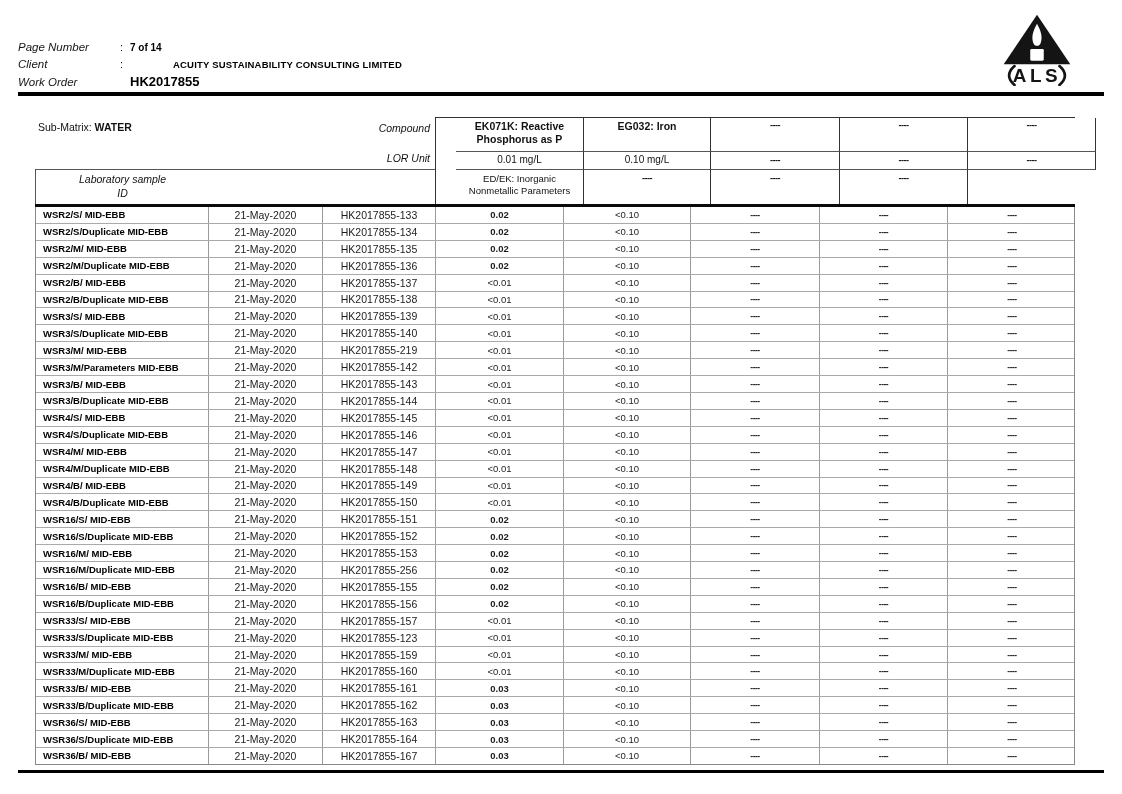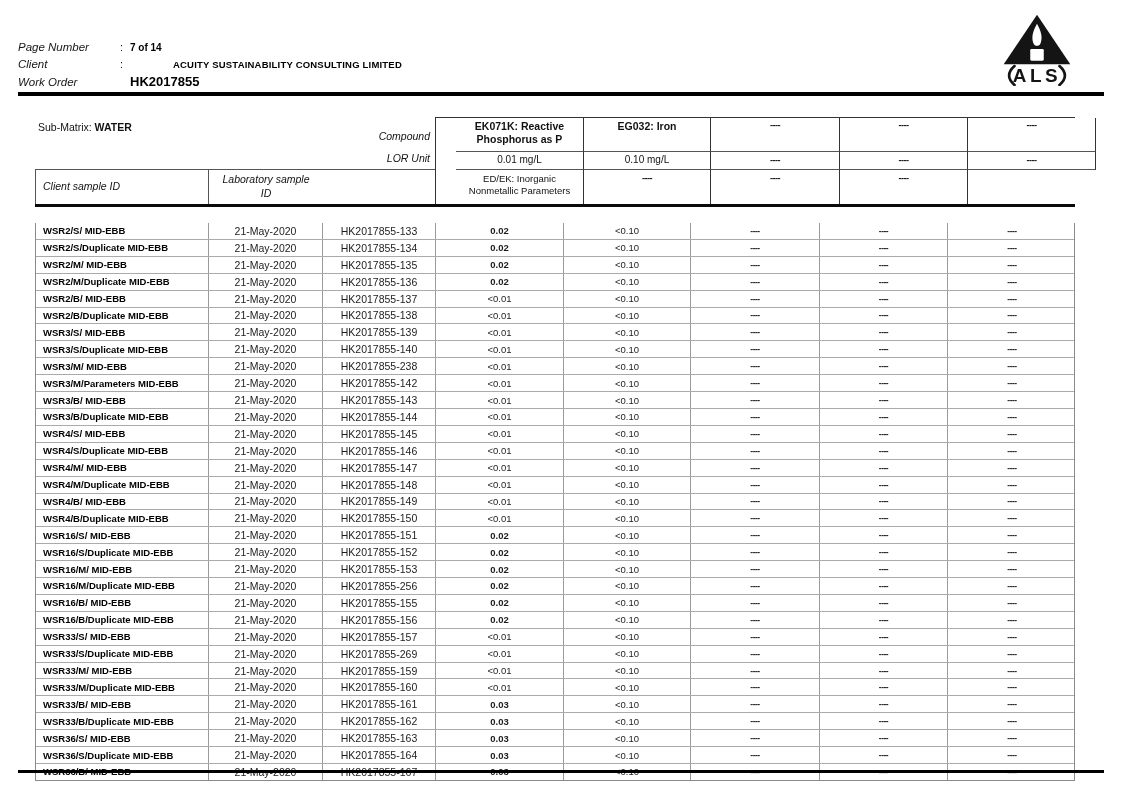--- a/index.html
+++ b/index.html
@@ -42,21 +42,21 @@
   .smp-grid { position:absolute; left:35px; top:169px; width:400px; height:35px;
               display:grid; grid-template-columns:173px 114px 113px;
               border-left:1.2px solid #555; border-top:1.2px solid #555; }
   .smp-cell { border-right:1.2px solid #555; display:flex; flex-direction:column;
               justify-content:center; align-items:center; text-align:center;
               font-style:italic; font-size:10.5px; line-height:1.3; white-space:pre-line; }
   .smp-cell.first { align-items:flex-start; padding-left:7px; text-align:left; }
   .smp-cell:last-child { border-right:none; }
   .thick-sep { position:absolute; left:35px; top:204px; width:1040px; height:3px; background:#0a0a0a; }
   
-  .tbody { position:absolute; left:35px; top:223px; width:1040px; height:558px;
+  .tbody { position:absolute; left:35px; top:207px; width:1040px; height:558px;
            display:flex; flex-direction:column;
            border-left:1px solid #8a8a8a; border-right:1px solid #8a8a8a;
            border-bottom:1px solid #8a8a8a; }
   .trow { flex:1; display:grid;
           grid-template-columns:173px 114px 113px 128px 127px 129px 128px 128px;
           border-bottom:1px solid #aaa; }
   .trow:last-child { border-bottom:none; }
   .tcell { border-right:1px solid #9a9a9a; display:flex; align-items:center;
            justify-content:center; font-size:10px; color:#1c1c1c; overflow:hidden; }
   .tcell:last-child { border-right:none; }
@@ -97,21 +97,21 @@
       <text x="40" y="78" text-anchor="middle" font-family="Liberation Sans, sans-serif" font-size="21" font-weight="bold" letter-spacing="4" fill="#141414">ALS</text>
     </svg>
   </div>
 
   <div class="rule top"></div>
 
   <div class="submatrix">
     <span>Sub-Matrix:</span>
     <b>WATER</b>
   </div>
-  <div class="cmp-label" style="top:130px">Compound</div>
+  <div class="cmp-label" style="top:122px">Compound</div>
   <div class="cmp-label" style="top:152px">LOR Unit</div>
 
   <div class="an-grid" id="an-grid">
       <div class="an-cell rowA">EK071K: Reactive
 Phosphorus as P</div>
       <div class="an-cell rowA">EG032: Iron</div>
       <div class="an-cell rowA dash">----</div>
       <div class="an-cell rowA dash">----</div>
       <div class="an-cell rowA dash">----</div>
       <div class="an-cell rowB">0.01 mg/L</div>
@@ -120,21 +120,20 @@
       <div class="an-cell rowB dash">----</div>
       <div class="an-cell rowB dash">----</div>
       <div class="an-cell rowC">ED/EK: Inorganic
 Nonmetallic Parameters</div>
       <div class="an-cell rowC dash">----</div>
       <div class="an-cell rowC dash">----</div>
       <div class="an-cell rowC dash">----</div>
     </div>
 
   <div class="smp-grid">
-    <div class="smp-cell first">Client sample ID</div>
     <div class="smp-cell">Laboratory sample
 ID</div>
   </div>
 
   <div class="thick-sep"></div>
 
   <div class="tbody" id="tbody">
       <div class="trow">
         <div class="tcell sid">WSR2/S/ MID-EBB</div>
         <div class="tcell date">21-May-2020</div>
@@ -211,21 +210,21 @@
         <div class="tcell lab">HK2017855-140</div>
         <div class="tcell val">&lt;0.01</div>
         <div class="tcell val">&lt;0.10</div>
         <div class="tcell dash">----</div>
         <div class="tcell dash">----</div>
         <div class="tcell dash">----</div>
       </div>
       <div class="trow">
         <div class="tcell sid">WSR3/M/ MID-EBB</div>
         <div class="tcell date">21-May-2020</div>
-        <div class="tcell lab">HK2017855-238</div>
+        <div class="tcell lab">HK2017855-219</div>
         <div class="tcell val">&lt;0.01</div>
         <div class="tcell val">&lt;0.10</div>
         <div class="tcell dash">----</div>
         <div class="tcell dash">----</div>
         <div class="tcell dash">----</div>
       </div>
       <div class="trow">
         <div class="tcell sid">WSR3/M/Parameters MID-EBB</div>
         <div class="tcell date">21-May-2020</div>
         <div class="tcell lab">HK2017855-142</div>
@@ -381,21 +380,21 @@
         <div class="tcell lab">HK2017855-157</div>
         <div class="tcell val">&lt;0.01</div>
         <div class="tcell val">&lt;0.10</div>
         <div class="tcell dash">----</div>
         <div class="tcell dash">----</div>
         <div class="tcell dash">----</div>
       </div>
       <div class="trow">
         <div class="tcell sid">WSR33/S/Duplicate MID-EBB</div>
         <div class="tcell date">21-May-2020</div>
-        <div class="tcell lab">HK2017855-269</div>
+        <div class="tcell lab">HK2017855-123</div>
         <div class="tcell val">&lt;0.01</div>
         <div class="tcell val">&lt;0.10</div>
         <div class="tcell dash">----</div>
         <div class="tcell dash">----</div>
         <div class="tcell dash">----</div>
       </div>
       <div class="trow">
         <div class="tcell sid">WSR33/M/ MID-EBB</div>
         <div class="tcell date">21-May-2020</div>
         <div class="tcell lab">HK2017855-159</div>

